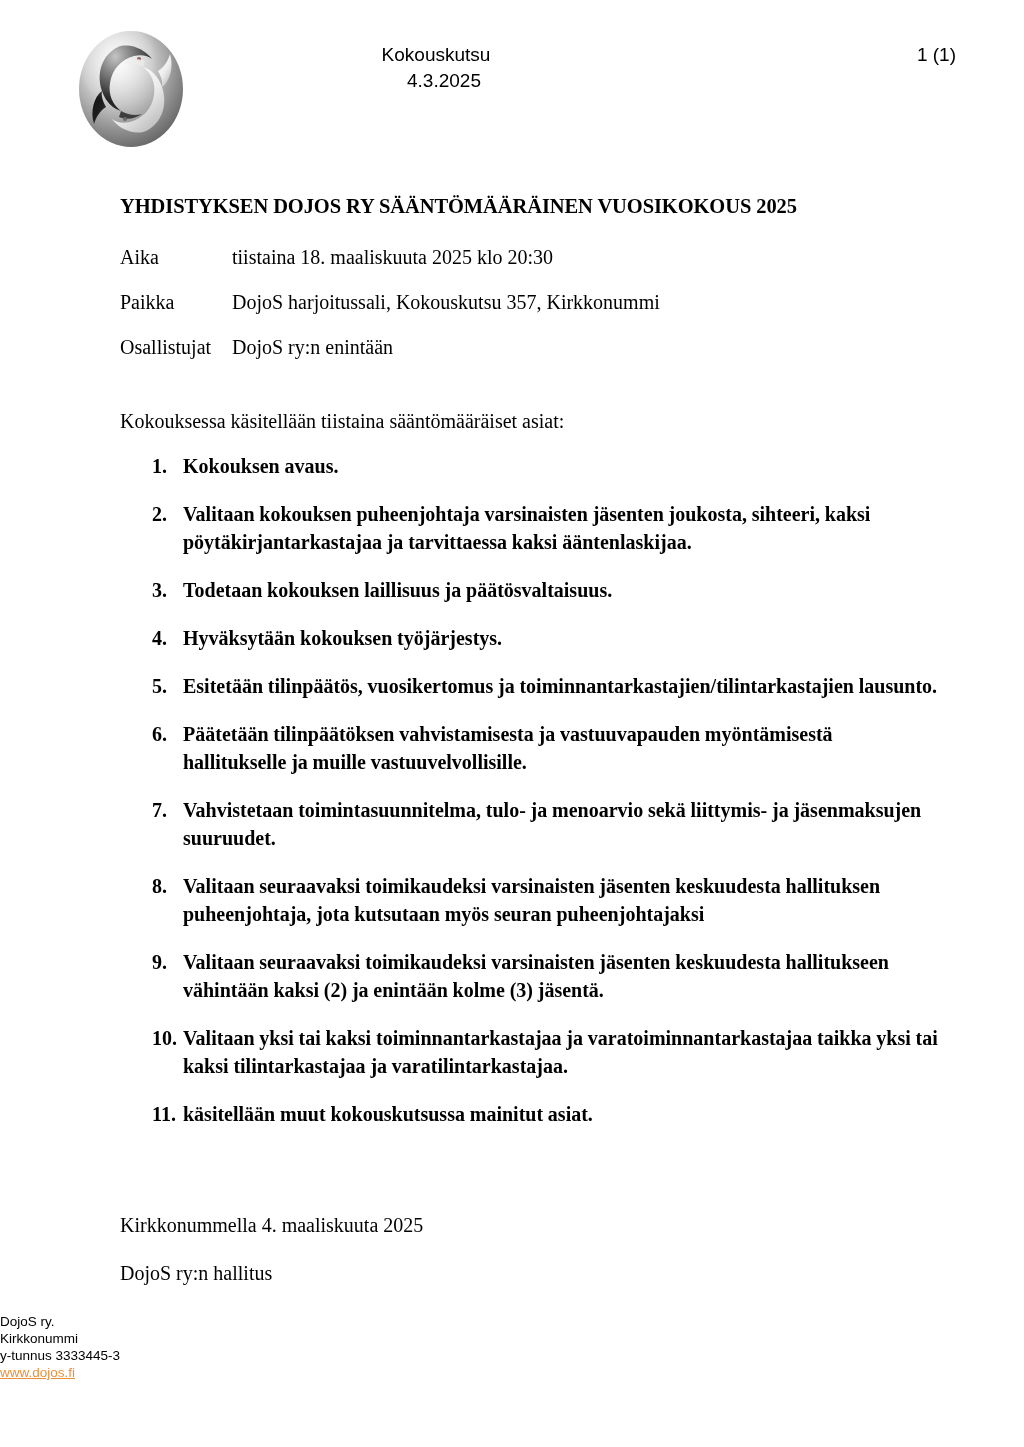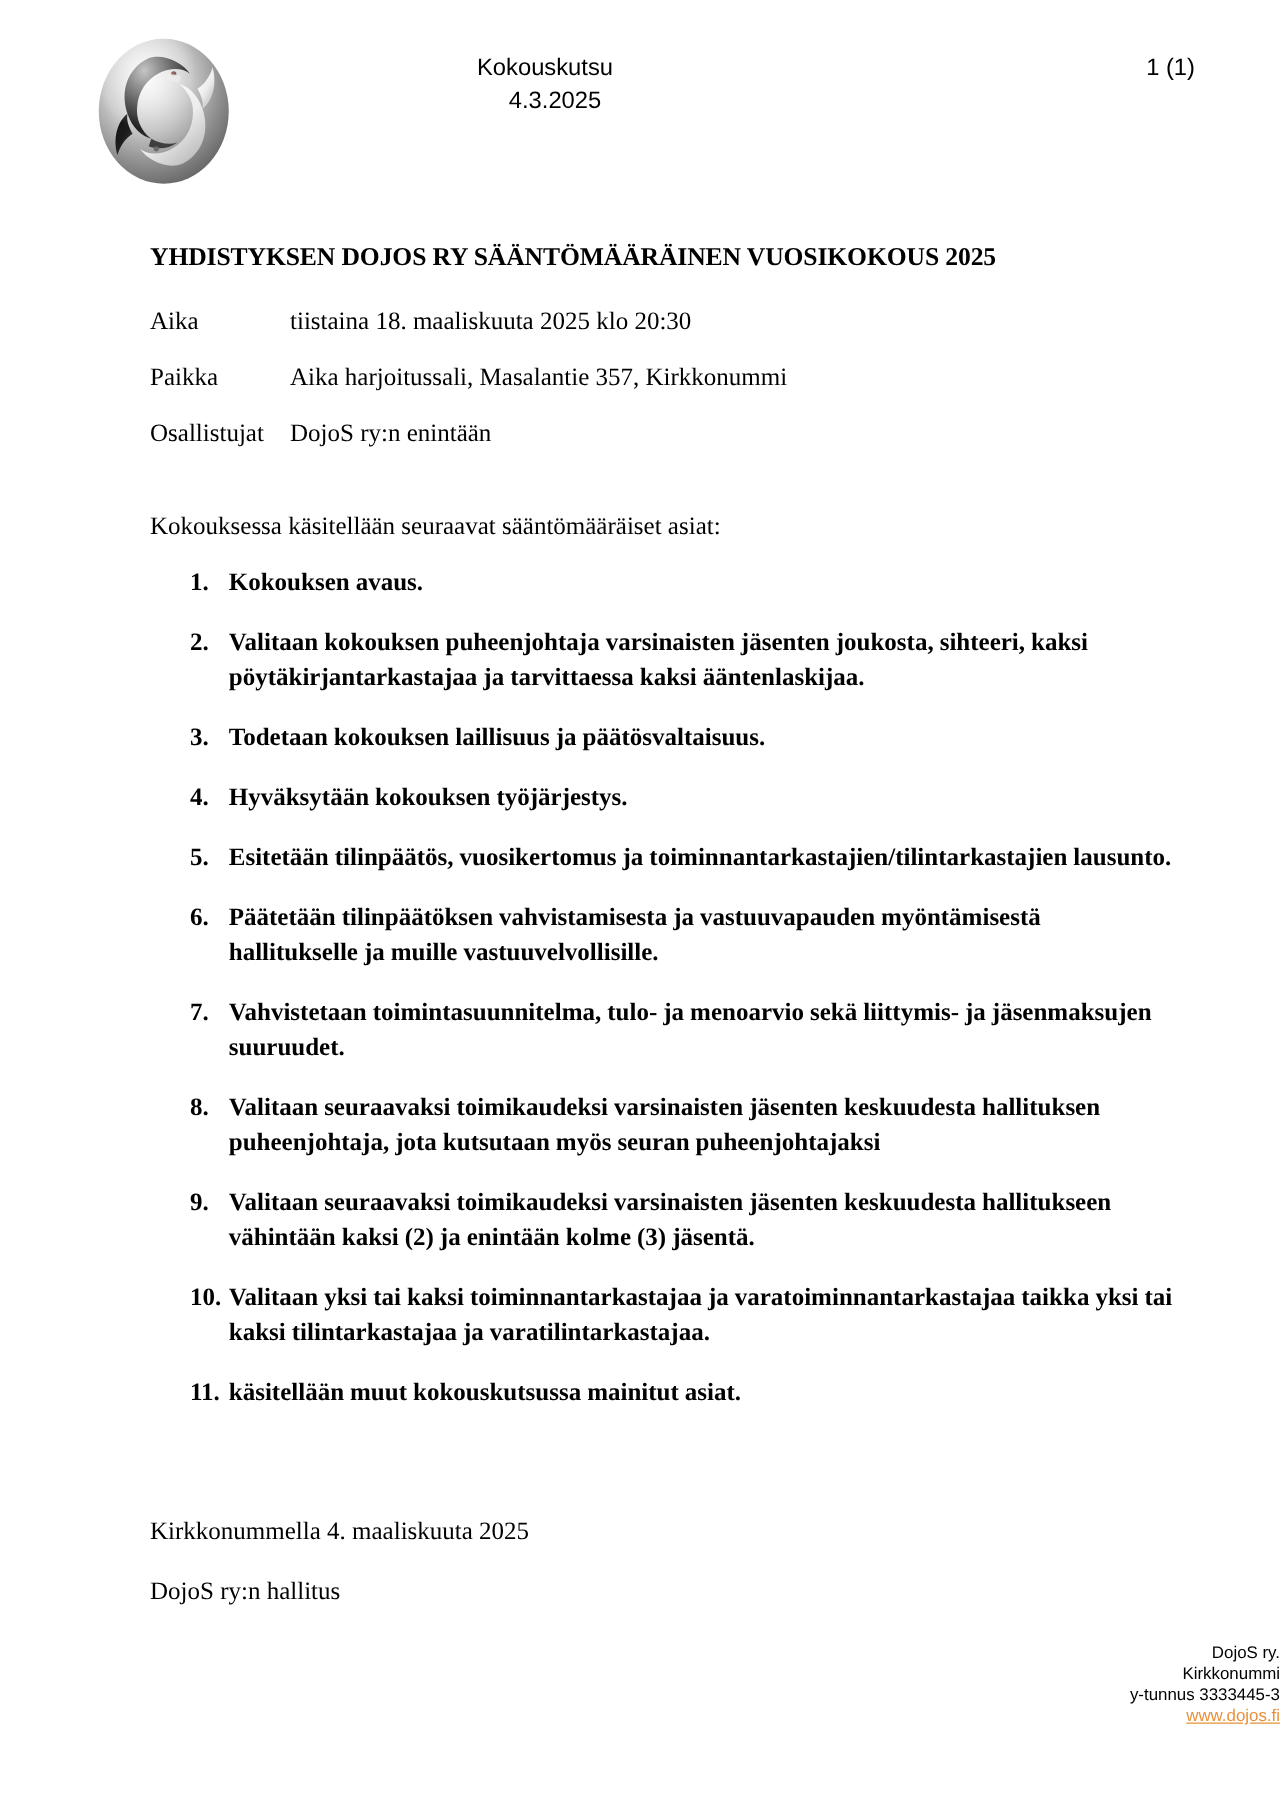--- a/index.html
+++ b/index.html
@@ -168,21 +168,21 @@
     margin-bottom: 22px;
     white-space: nowrap;
   }
 
   
   .footer {
     position: absolute;
     left: 0;
     top: 1313px;
     width: 1024px;
-    text-align: right;
+    text-align: left;
     font-family: "Liberation Sans", "DejaVu Sans", sans-serif;
     font-size: 13.5px;
     line-height: 17px;
     color: #000;
   }
   .footer span { display: block; }
   .footer .footer-link {
     color: #E8913A;
     text-decoration: underline;
     text-underline-offset: 1px;
@@ -252,29 +252,29 @@
 
     <div class="doc-title">YHDISTYKSEN DOJOS RY SÄÄNTÖMÄÄRÄINEN VUOSIKOKOUS 2025</div>
 
     <div class="meta">
       <div class="meta-row">
         <span class="meta-label">Aika</span>
         <span class="meta-value">tiistaina 18. maaliskuuta 2025 klo 20:30</span>
       </div>
       <div class="meta-row">
         <span class="meta-label">Paikka</span>
-        <span class="meta-value">Aika harjoitussali, Masalantie 357, Kirkkonummi</span>
+        <span class="meta-value">DojoS harjoitussali, Kokouskutsu 357, Kirkkonummi</span>
       </div>
       <div class="meta-row">
         <span class="meta-label">Osallistujat</span>
         <span class="meta-value">DojoS ry:n enintään</span>
       </div>
     </div>
 
-    <div class="intro">Kokouksessa käsitellään seuraavat sääntömääräiset asiat:</div>
+    <div class="intro">Kokouksessa käsitellään tiistaina sääntömääräiset asiat:</div>
 
     <div class="agenda">
 
       <div class="agenda-item">
         <span class="agenda-num">1.</span>
         <div class="agenda-text">Kokouksen avaus.</div>
       </div>
 
       <div class="agenda-item">
         <span class="agenda-num">2.</span>

